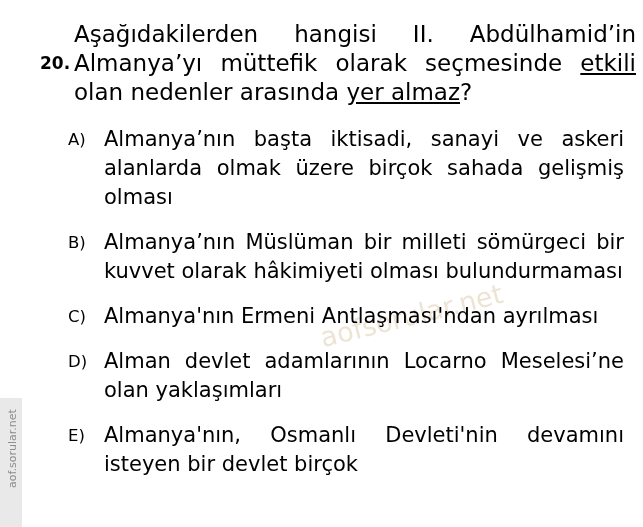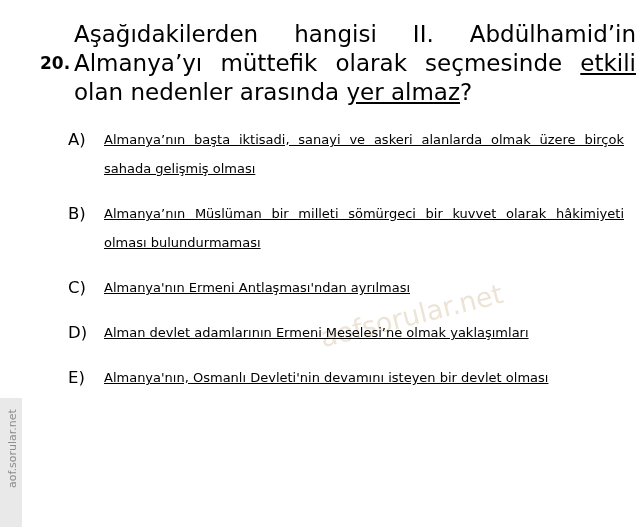--- a/index.html
+++ b/index.html
@@ -103,25 +103,24 @@
     margin-bottom: 16px;
   }
   .opt-letter {
     flex: 0 0 auto;
     width: 36px;
     font-size: 16.5px;
     line-height: 29px;
   }
   .opt-text {
     flex: 1 1 auto;
-    font-size: 13px;
+    font-size: 21px;
     line-height: 29px;
     text-align: justify;
     text-justify: inter-word;
-    text-decoration: underline;
   }
 </style>
 </head>
 <body>
 
 <div class="page">
 
   <div class="center-watermark">aofsorular.net</div>
 
   <div class="question">
@@ -150,26 +149,26 @@
       <div class="opt-text">Almanya’nın Müslüman bir milleti sömürgeci bir kuvvet olarak hâkimiyeti olması bulundurmaması</div>
     </div>
 
     <div class="option">
       <div class="opt-letter">C)</div>
       <div class="opt-text">Almanya'nın Ermeni Antlaşması'ndan ayrılması</div>
     </div>
 
     <div class="option">
       <div class="opt-letter">D)</div>
-      <div class="opt-text">Alman devlet adamlarının Ermeni Meselesi’ne olmak yaklaşımları</div>
+      <div class="opt-text">Alman devlet adamlarının Locarno Meselesi’ne olan yaklaşımları</div>
     </div>
 
     <div class="option">
       <div class="opt-letter">E)</div>
-      <div class="opt-text">Almanya'nın, Osmanlı Devleti'nin devamını isteyen bir devlet olması</div>
+      <div class="opt-text">Almanya'nın, Osmanlı Devleti'nin devamını isteyen bir devlet birçok</div>
     </div>
 
   </div>
 
   <div class="side-watermark">
     <div class="vtext">aof.sorular.net</div>
   </div>
 
 </div>
 

